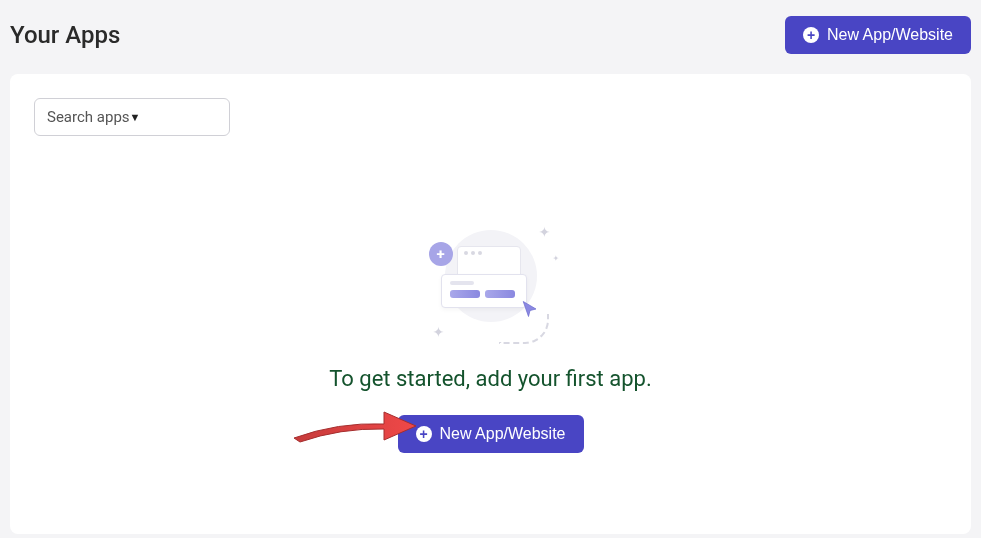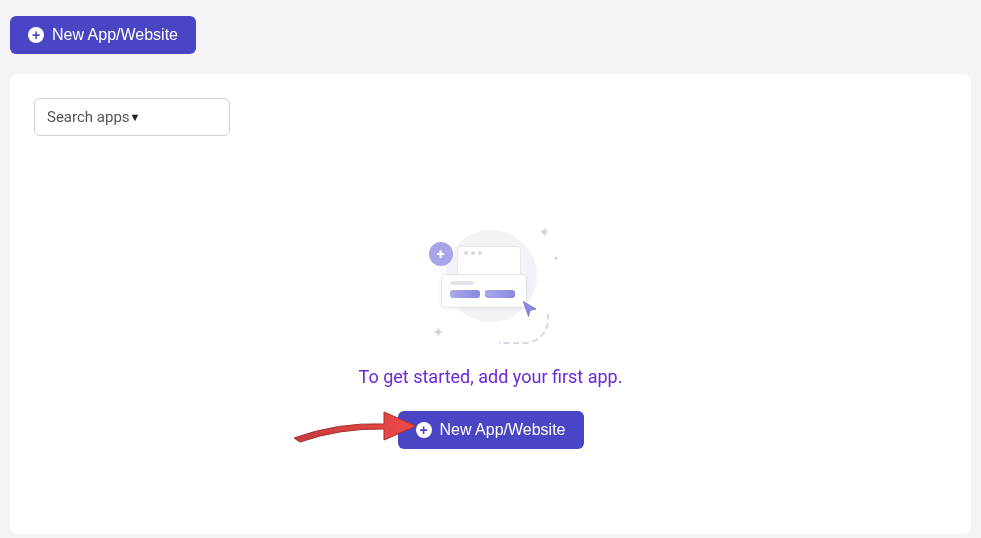--- a/index.html
+++ b/index.html
@@ -132,37 +132,38 @@
     .illus-dotted {
       position:absolute; left:78px; top:90px; width:50px; height:30px;
       border-bottom: 2px dashed #d8d8e2; border-right: 2px dashed #d8d8e2;
       border-bottom-right-radius: 24px;
     }
     .sparkle { position:absolute; color:#d3d3de; font-size:14px; }
     .sp1 { left: 118px; top: 0px; }
     .sp2 { left: 132px; top: 30px; font-size:8px; }
     .sp3 { left: 12px; top: 100px; }
     .empty-title {
-      font-size: 18px;
-      color: #6d28d9;
+      font-size: 22px;
+      color: #14532d;
       font-weight: 400;
       margin-bottom: 24px;
     }
     .arrow-annotation {
       position: absolute;
       left: 288px;
       top: 400px;
       z-index: 5;
       pointer-events: none;
     }
   </style>
 </head>
 <body>
 
 <div class="header">
+  <h1 class="page-title">Your Apps</h1>
   <button class="btn-primary">
     <span class="plus-circle">+</span>
     <span>New App/Website</span>
   </button>
 </div>
 
 <div class="card">
   <div class="search-select">
     <span>Search apps</span>
     <span class="caret">▼</span>

